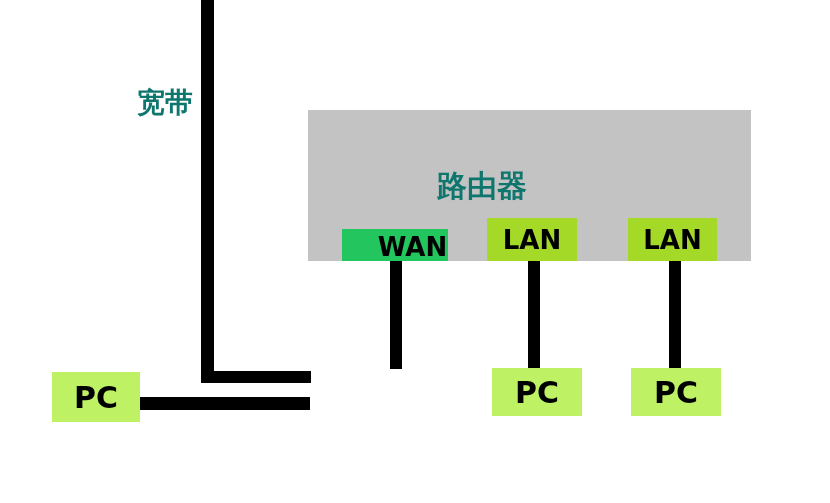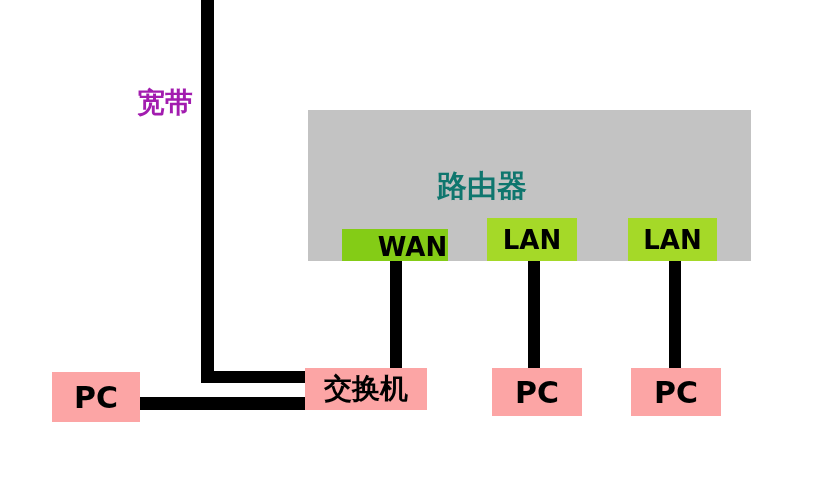--- a/index.html
+++ b/index.html
@@ -39,46 +39,46 @@
     font-weight: bold;
     color: #0f766e;
     letter-spacing: 0px;
     white-space: nowrap;
   }
   .broadband-label {
     position: absolute;
     left: 137px; top: 84px;
     font-size: 28px;
     font-weight: bold;
-    color: #a21caf;
+    color: #0f766e;
     white-space: nowrap;
   }
   .port {
     font-size: 26px;
   }
   .port-wan {
     left: 342px; top: 229px;
     width: 106px; height: 32px;
-    background: #84cc16;
+    background: #22c55e;
     padding-top: 4px;
     box-sizing: border-box;
     padding-left: 35px;
   }
   .port-lan1 {
     left: 487px; top: 218px;
     width: 90px; height: 43px;
     background: #a5d928;
   }
   .port-lan2 {
     left: 628px; top: 218px;
     width: 89px; height: 43px;
     background: #a5d928;
   }
   .device {
-    background: #fca5a5;
+    background: #bef264;
   }
   .switch-box {
     left: 305px; top: 368px;
     width: 122px; height: 42px;
     font-size: 28px;
   }
   .pc1 {
     left: 52px; top: 372px;
     width: 88px; height: 50px;
     font-size: 30px;
@@ -115,19 +115,18 @@
 
   <div class="broadband-label">宽带</div>
 
   <div class="box router"></div>
   <div class="router-label">路由器</div>
 
   <div class="box port port-wan">WAN</div>
   <div class="box port port-lan1">LAN</div>
   <div class="box port port-lan2">LAN</div>
 
-  <div class="box device switch-box">交换机</div>
 
   <div class="box device pc1">PC</div>
   <div class="box device pc2">PC</div>
   <div class="box device pc3">PC</div>
 
 </div>
 
 </body></html>

